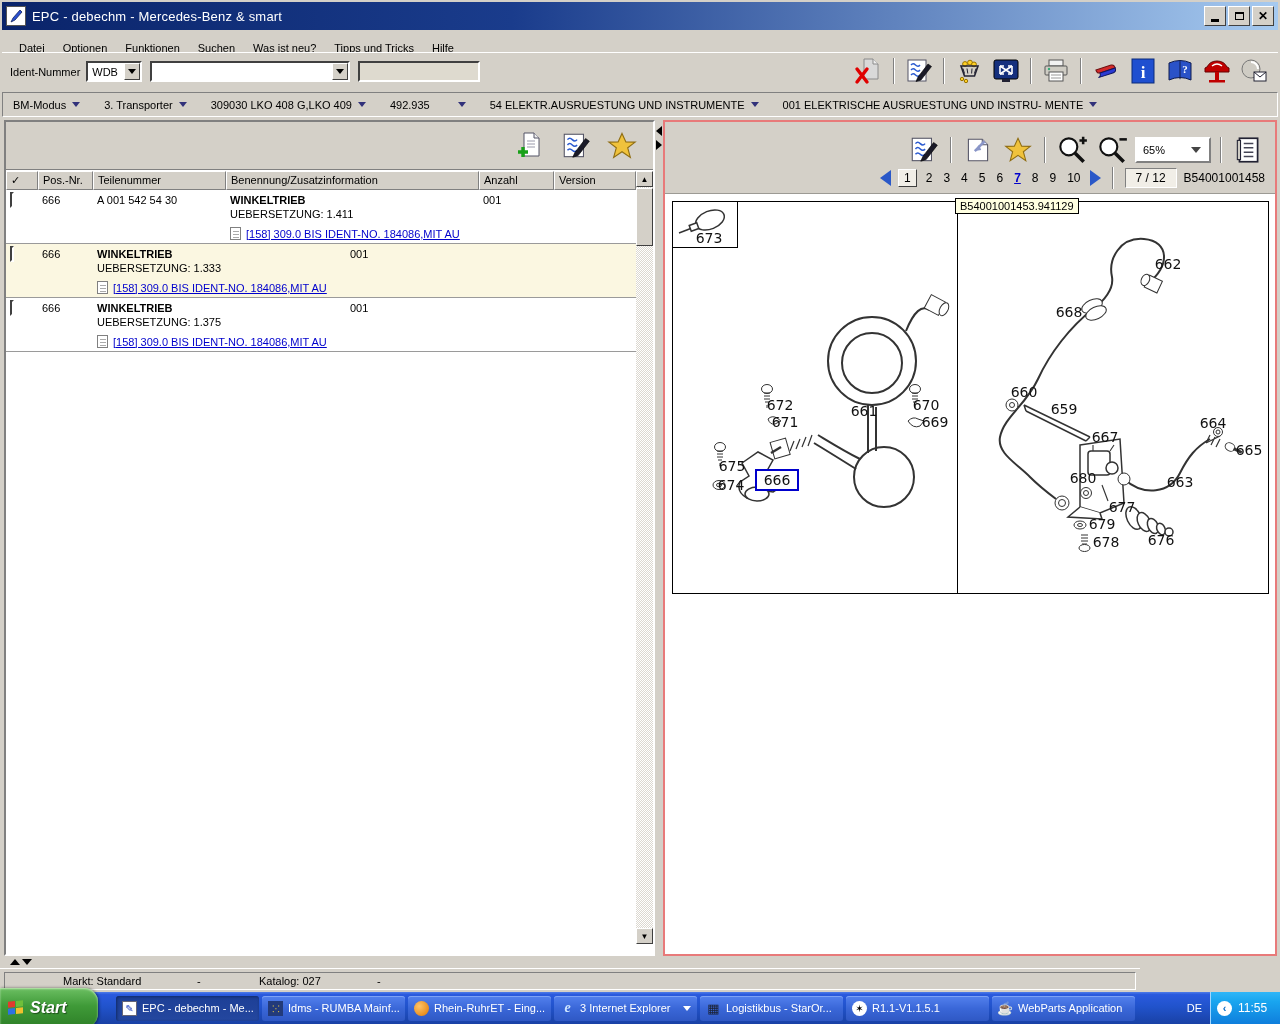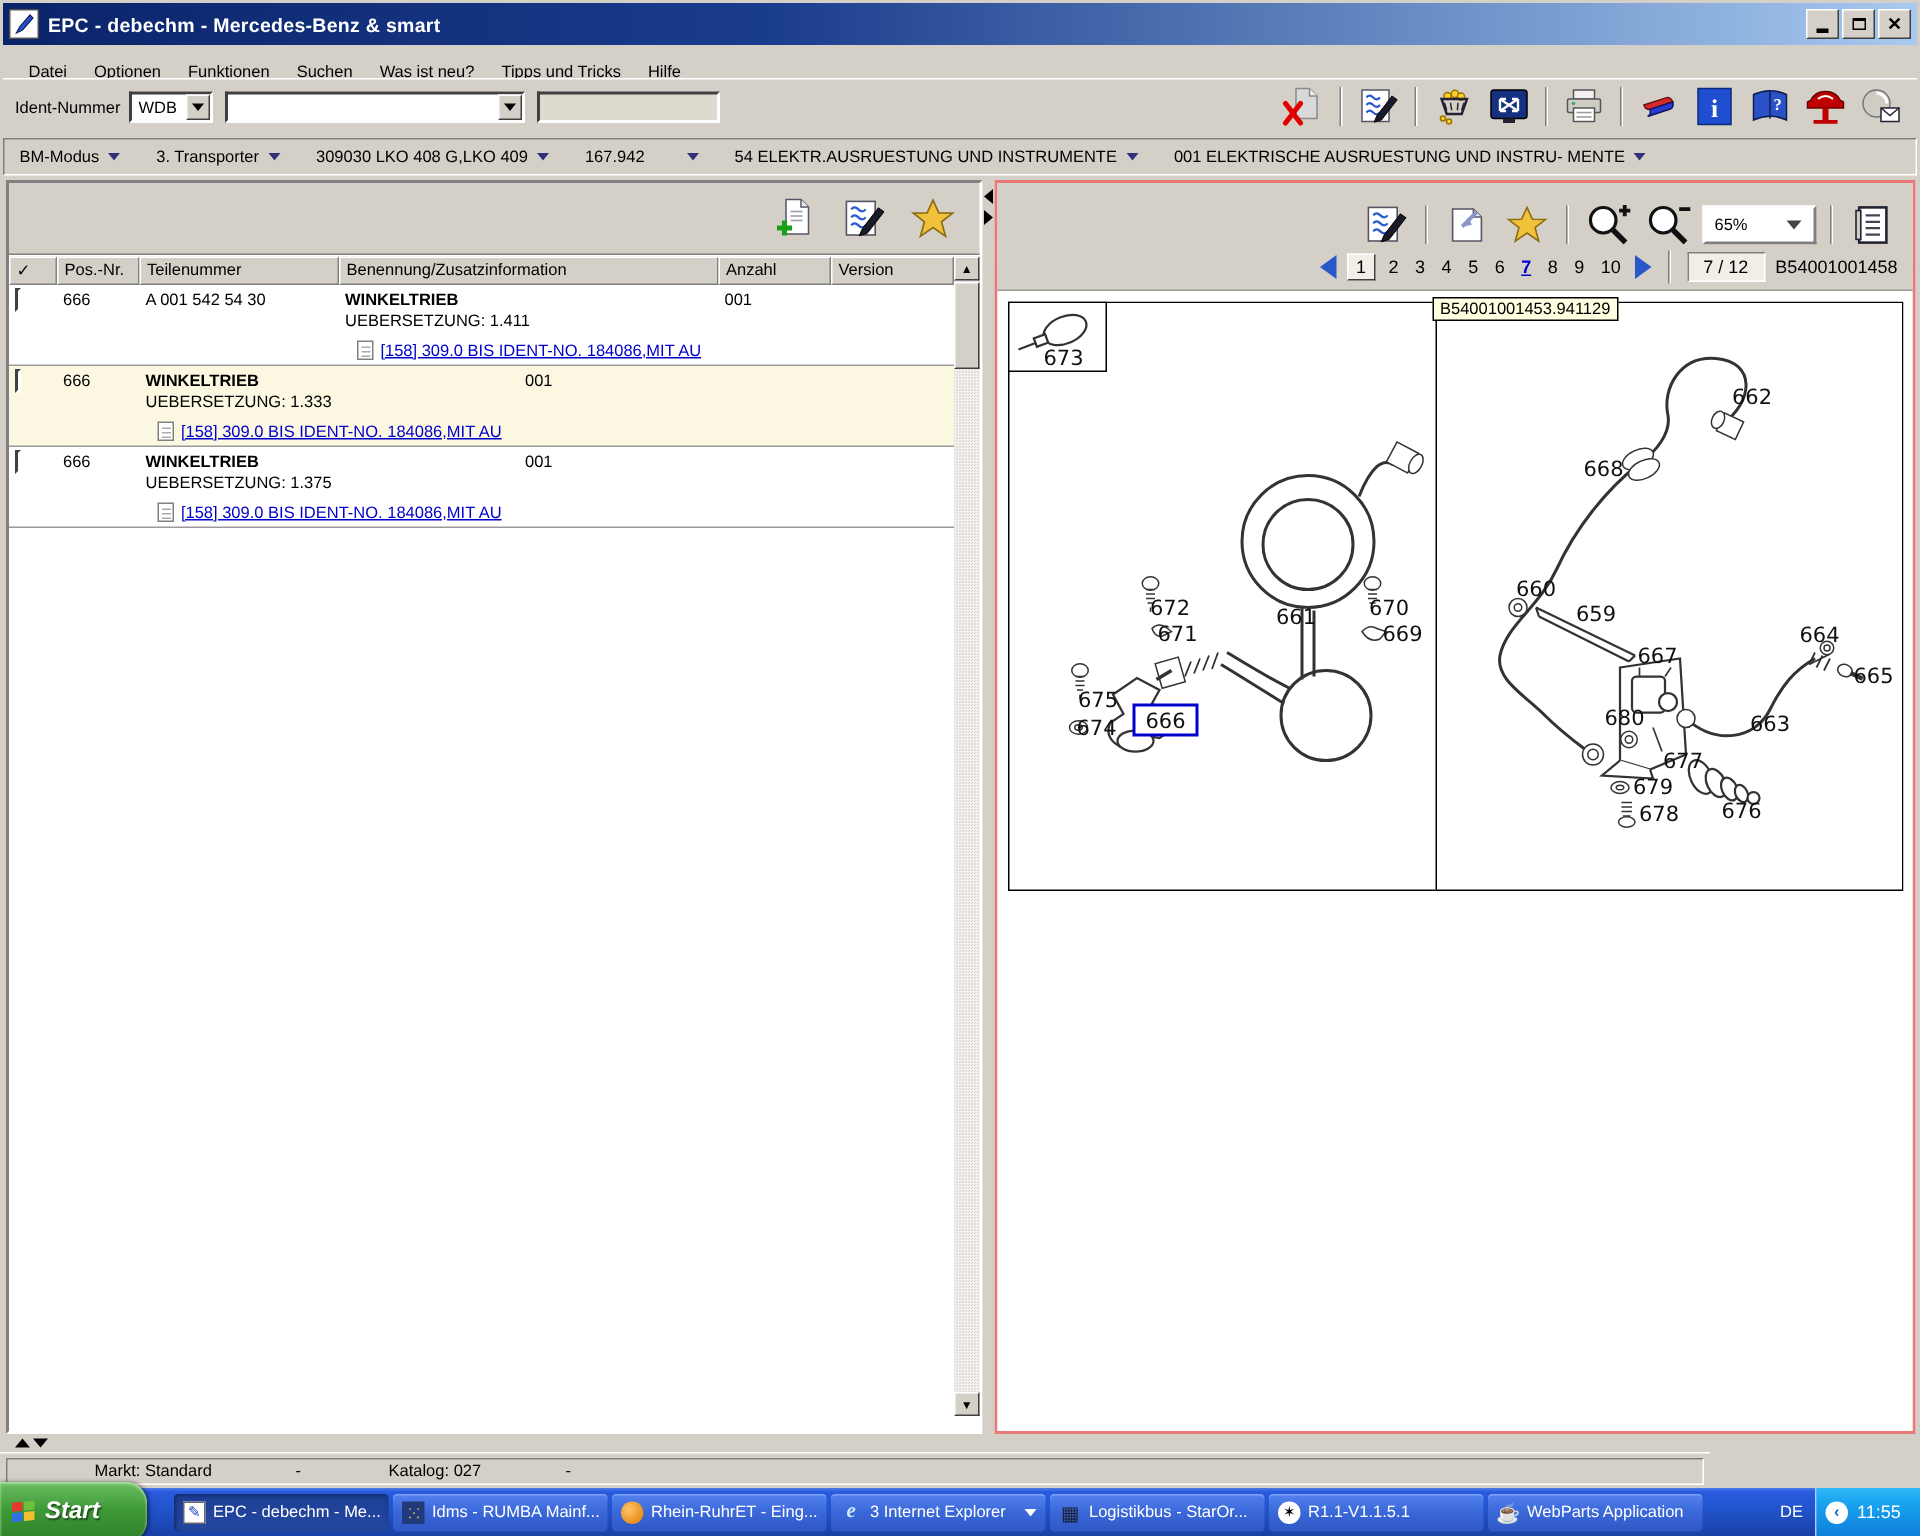--- a/index.html
+++ b/index.html
@@ -5,21 +5,21 @@
   * { margin:0; padding:0; box-sizing:border-box; }
   html,body { width:1280px; height:1024px; }
   body { font-family:"Liberation Sans", sans-serif; font-size:11px; background:#d4d0c8; overflow:hidden; }
   .screen { position:relative; width:1280px; height:1024px; background:#d4d0c8; }
 
   
   .titlebar { position:absolute; left:2px; top:2px; width:1276px; height:28px;
     background:linear-gradient(90deg,#0a246a 0%,#1a3c8c 40%,#a6caf0 100%);
     display:flex; align-items:center; padding:0 4px; }
   .title-icon { width:20px; height:20px; background:#fff; border:1px solid #555; margin-right:6px; display:flex; align-items:center; justify-content:center; }
-  .title-text { color:#fff; font-weight:bold; font-size:13px; flex:1; letter-spacing:.2px; }
+  .title-text { color:#fff; font-weight:normal; font-size:13px; flex:1; letter-spacing:.2px; }
   .winbtns { display:flex; gap:2px; }
   .winbtn { width:22px; height:20px; background:#d4d0c8; border:1px solid; border-color:#fff #404040 #404040 #fff;
     display:flex; align-items:center; justify-content:center; font-size:12px; font-weight:bold; color:#000; }
   .winbtn .min { display:block; width:8px; height:3px; background:#000; margin-top:9px; }
   .winbtn .max { display:block; width:9px; height:8px; border:1px solid #000; border-top-width:2px; }
 
   
   .menubar { position:absolute; left:2px; top:30px; width:1276px; height:37px; background:#d4d0c8;
     display:flex; align-items:center; padding-left:8px; gap:0; border-bottom:1px solid #808080; box-shadow:0 1px 0 #fff; }
   .menu-item { padding:3px 9px; color:#000; }
@@ -53,21 +53,21 @@
   .thead { position:absolute; left:0; top:49px; right:17px; height:19px; display:flex; background:#d4d0c8; font-size:11px; }
   .th { border:1px solid; border-color:#fff #808080 #808080 #fff; padding:2px 4px; overflow:hidden; white-space:nowrap; }
   .c0{width:32px;} .c1{width:55px;} .c2{width:133px;} .c3{width:253px;} .c4{width:75px;} .c5{flex:1;}
 
   .trow { position:absolute; left:0; right:17px; height:54px; display:flex; border-bottom:1px solid #9a9a9a; background:#fff; }
   .trow.hl { background:#fbf7e1; }
   .td { padding:4px 4px 0 4px; overflow:hidden; }
   .checkbox { width:13px; height:13px; background:#fff; border:2px solid; border-color:#808080 #fff #fff #808080; border-top-color:#404040; border-left-color:#404040; margin:4px auto 0; }
   .pname { font-weight:bold; }
   .pinfo { margin-top:2px; }
-  .plink-line { display:flex; align-items:center; gap:5px; margin-top:7px;justify-content:center; }
+  .plink-line { display:flex; align-items:center; gap:5px; margin-top:7px; }
   .docico { width:11px; height:13px; background:#fff; border:1px solid #808080; position:relative; flex:none; }
   .docico::before { content:""; position:absolute; left:2px; top:3px; width:6px; height:1px; background:#aaa; box-shadow:0 3px 0 #aaa, 0 6px 0 #aaa; }
   .alink { color:#0000cc; text-decoration:underline; white-space:nowrap; }
 
   .vscroll { position:absolute; right:0; top:49px; width:17px; bottom:10px; background:#f2efe9;
     background-image:repeating-conic-gradient(#fff 0 25%, #dcd8d0 0 50%); background-size:2px 2px; }
   .sbtn { position:absolute; left:0; width:17px; height:16px; background:#d4d0c8; border:1px solid; border-color:#fff #404040 #404040 #fff;
     display:flex; align-items:center; justify-content:center; font-size:8px; color:#000; }
   .sb-up{top:0;} .sb-dn{bottom:0;}
   .sthumb { position:absolute; left:0; top:17px; width:17px; height:58px; background:#d4d0c8; border:1px solid; border-color:#fff #404040 #404040 #fff; }
@@ -284,21 +284,21 @@
       </span>
     <span class="crumb">
         <span>3. Transporter</span>
         <span class="tri"></span>
       </span>
     <span class="crumb">
         <span>309030 LKO 408 G,LKO 409</span>
         <span class="tri"></span>
       </span>
     <span class="crumb" style="gap:28px;">
-        <span>167.942</span>
+        <span>492.935</span>
         <span class="tri"></span>
       </span>
     <span class="crumb">
         <span>54 ELEKTR.AUSRUESTUNG UND INSTRUMENTE</span>
         <span class="tri"></span>
       </span>
     <span class="crumb">
         <span>001 ELEKTRISCHE AUSRUESTUNG UND INSTRU- MENTE</span>
         <span class="tri"></span>
       </span>

